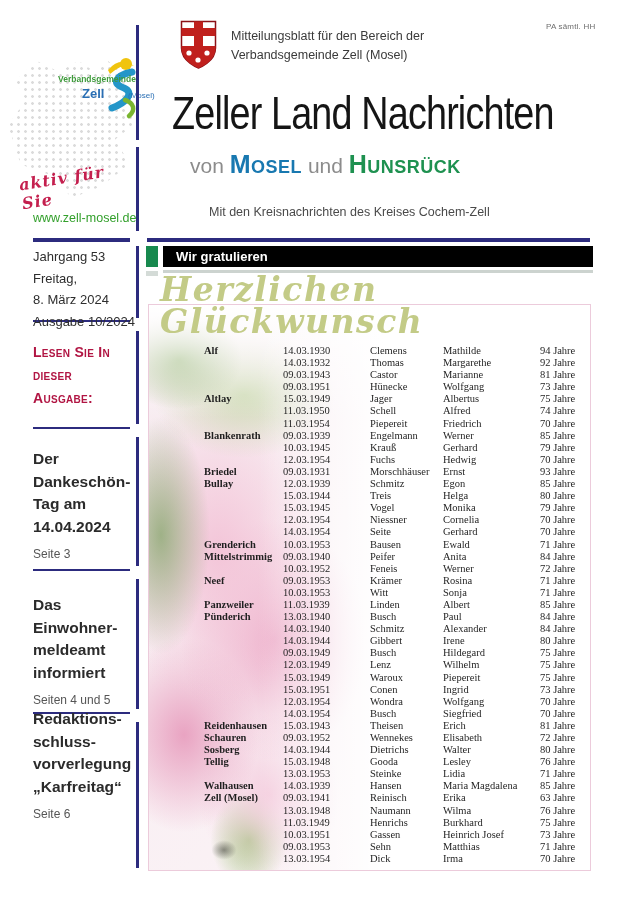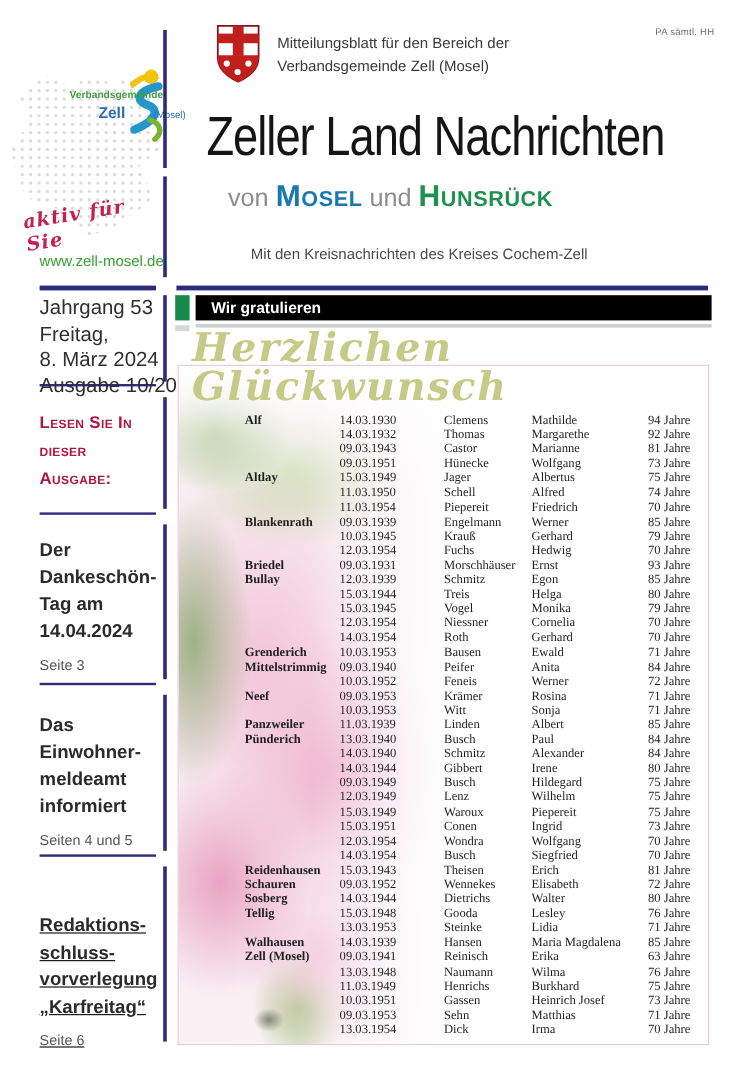--- a/index.html
+++ b/index.html
@@ -28,27 +28,27 @@
   .org-line2{left:82px;top:86px;font-size:13px;color:#2a6fb4;font-weight:bold;}
   .org-line2 small{font-size:8px;font-weight:normal;color:#2a6fb4;margin-left:20px;}
   .vg-logo{left:98px;top:56px;width:42px;height:64px;}
   .slogan{left:20px;top:166px;width:120px;font-family:"DejaVu Serif",serif;font-style:italic;
           font-weight:bold;font-size:16px;color:#c41f4e;transform:rotate(-9deg);letter-spacing:1px;}
   .website{left:33px;top:211px;font-size:12.5px;color:#33a02c;}
 
   .vline{left:136px;width:3px;background:#2c2b7e;}
   .hline{left:33px;width:97px;background:#2c2b7e;}
 
-  .issue{left:33px;top:246px;font-size:17px;color:#2e2e2e;line-height:21.5px;}
+  .issue{left:33px;top:246px;font-size:13px;color:#2e2e2e;line-height:21.5px;}
   .toc-heading{left:33px;top:341px;width:100px;font-size:14px;line-height:23px;font-weight:bold;
                color:#b11543;font-variant:small-caps;letter-spacing:.3px;}
   .article{left:33px;width:102px;}
   .article .a-title{font-size:15.5px;line-height:22.5px;font-weight:bold;color:#2b2b2b;white-space:pre-line;}
   .article .a-page{margin-top:9px;font-size:12px;color:#555;}
-  .art-1{top:448px;} .art-2{top:594px;} .art-3{top:761px;text-decoration:underline;}
+  .art-1{top:448px;} .art-2{top:594px;} .art-3{top:708px;}
 
   
   .main-topline{left:147px;top:238px;width:443px;height:4px;background:#2c2b7e;}
   .green-square{left:146px;top:246px;width:12px;height:21px;background:#17894e;}
   .gray-square{left:146px;top:271px;width:12px;height:5px;background:#d4dbd7;}
   .section-bar{left:163px;top:246px;width:430px;height:21px;background:#000000;
                color:#fff;font-size:13px;font-weight:bold;line-height:21px;padding-left:13px;box-sizing:border-box;}
   .section-underline{left:163px;top:270px;width:430px;height:3px;background:#ccd3cf;}
 
   
@@ -286,21 +286,21 @@
       <div class="trow">
         <span class="c-place"></span>
         <span class="c-date">12.03.1954</span>
         <span class="c-lastname">Niessner</span>
         <span class="c-firstname">Cornelia</span>
         <span class="c-age">70 Jahre</span>
       </div>
       <div class="trow">
         <span class="c-place"></span>
         <span class="c-date">14.03.1954</span>
-        <span class="c-lastname">Roth</span>
+        <span class="c-lastname">Seite</span>
         <span class="c-firstname">Gerhard</span>
         <span class="c-age">70 Jahre</span>
       </div>
       <div class="trow">
         <span class="c-place">Grenderich</span>
         <span class="c-date">10.03.1953</span>
         <span class="c-lastname">Bausen</span>
         <span class="c-firstname">Ewald</span>
         <span class="c-age">71 Jahre</span>
       </div>

